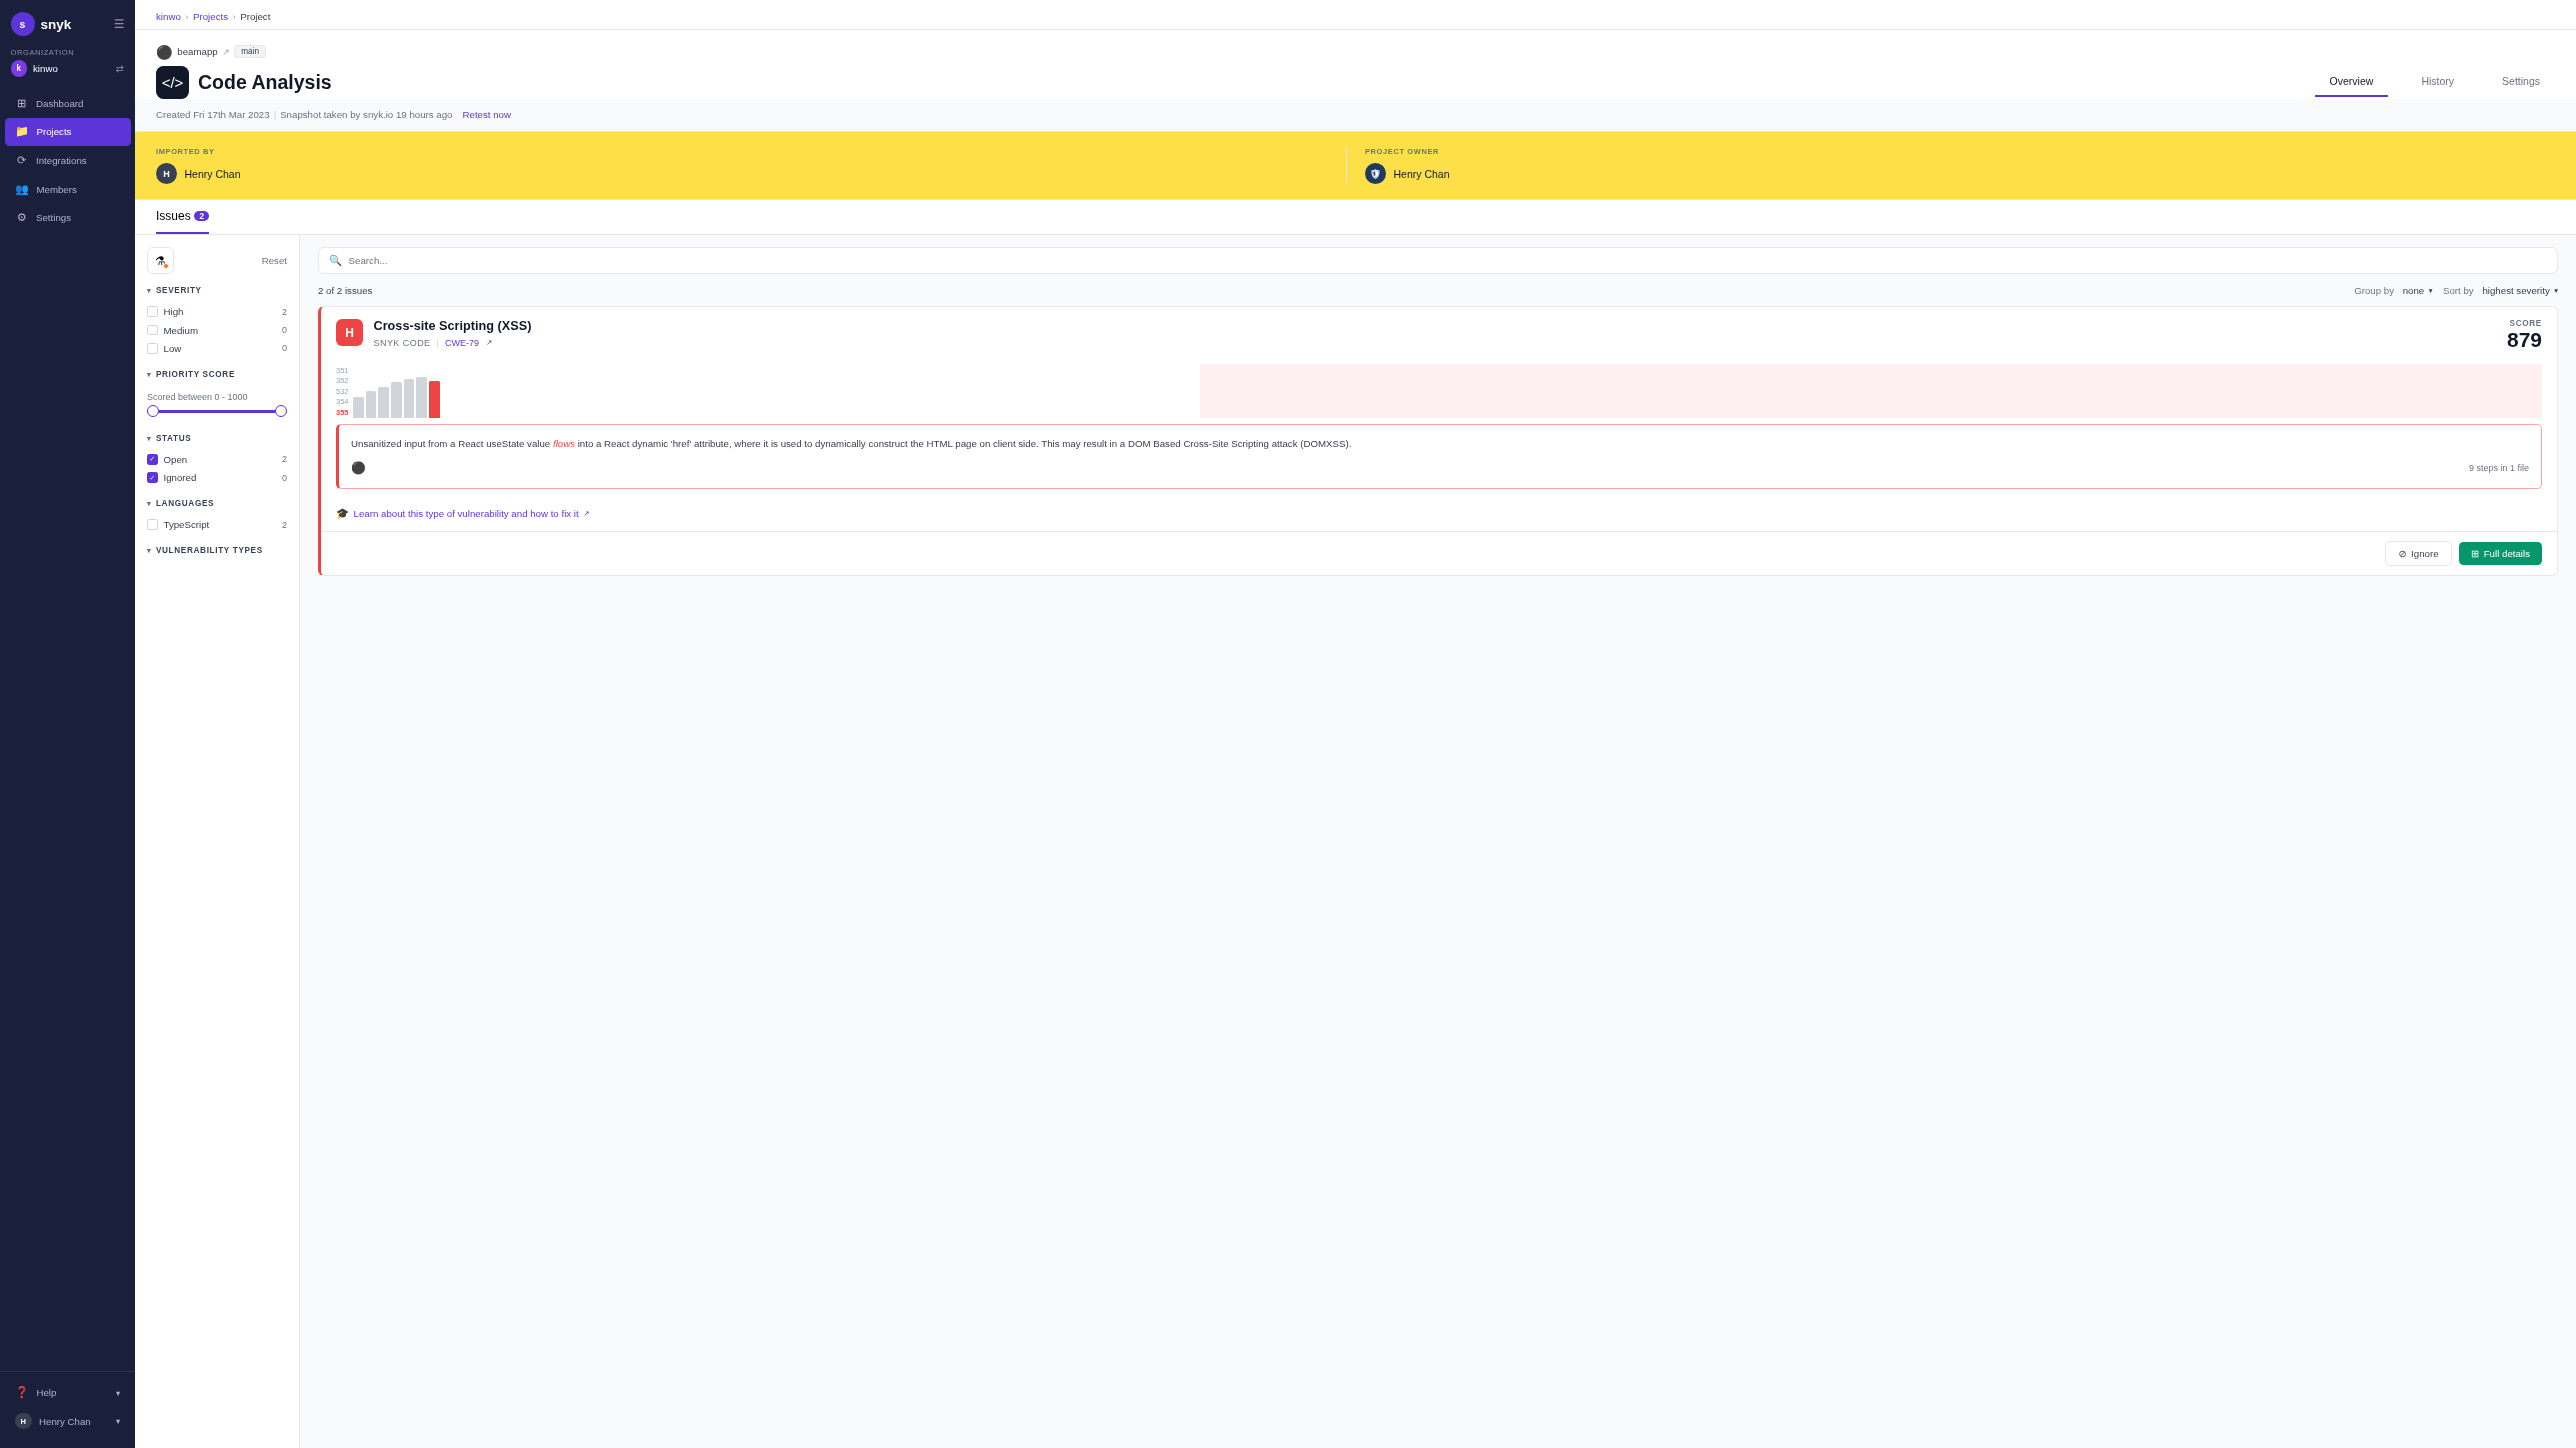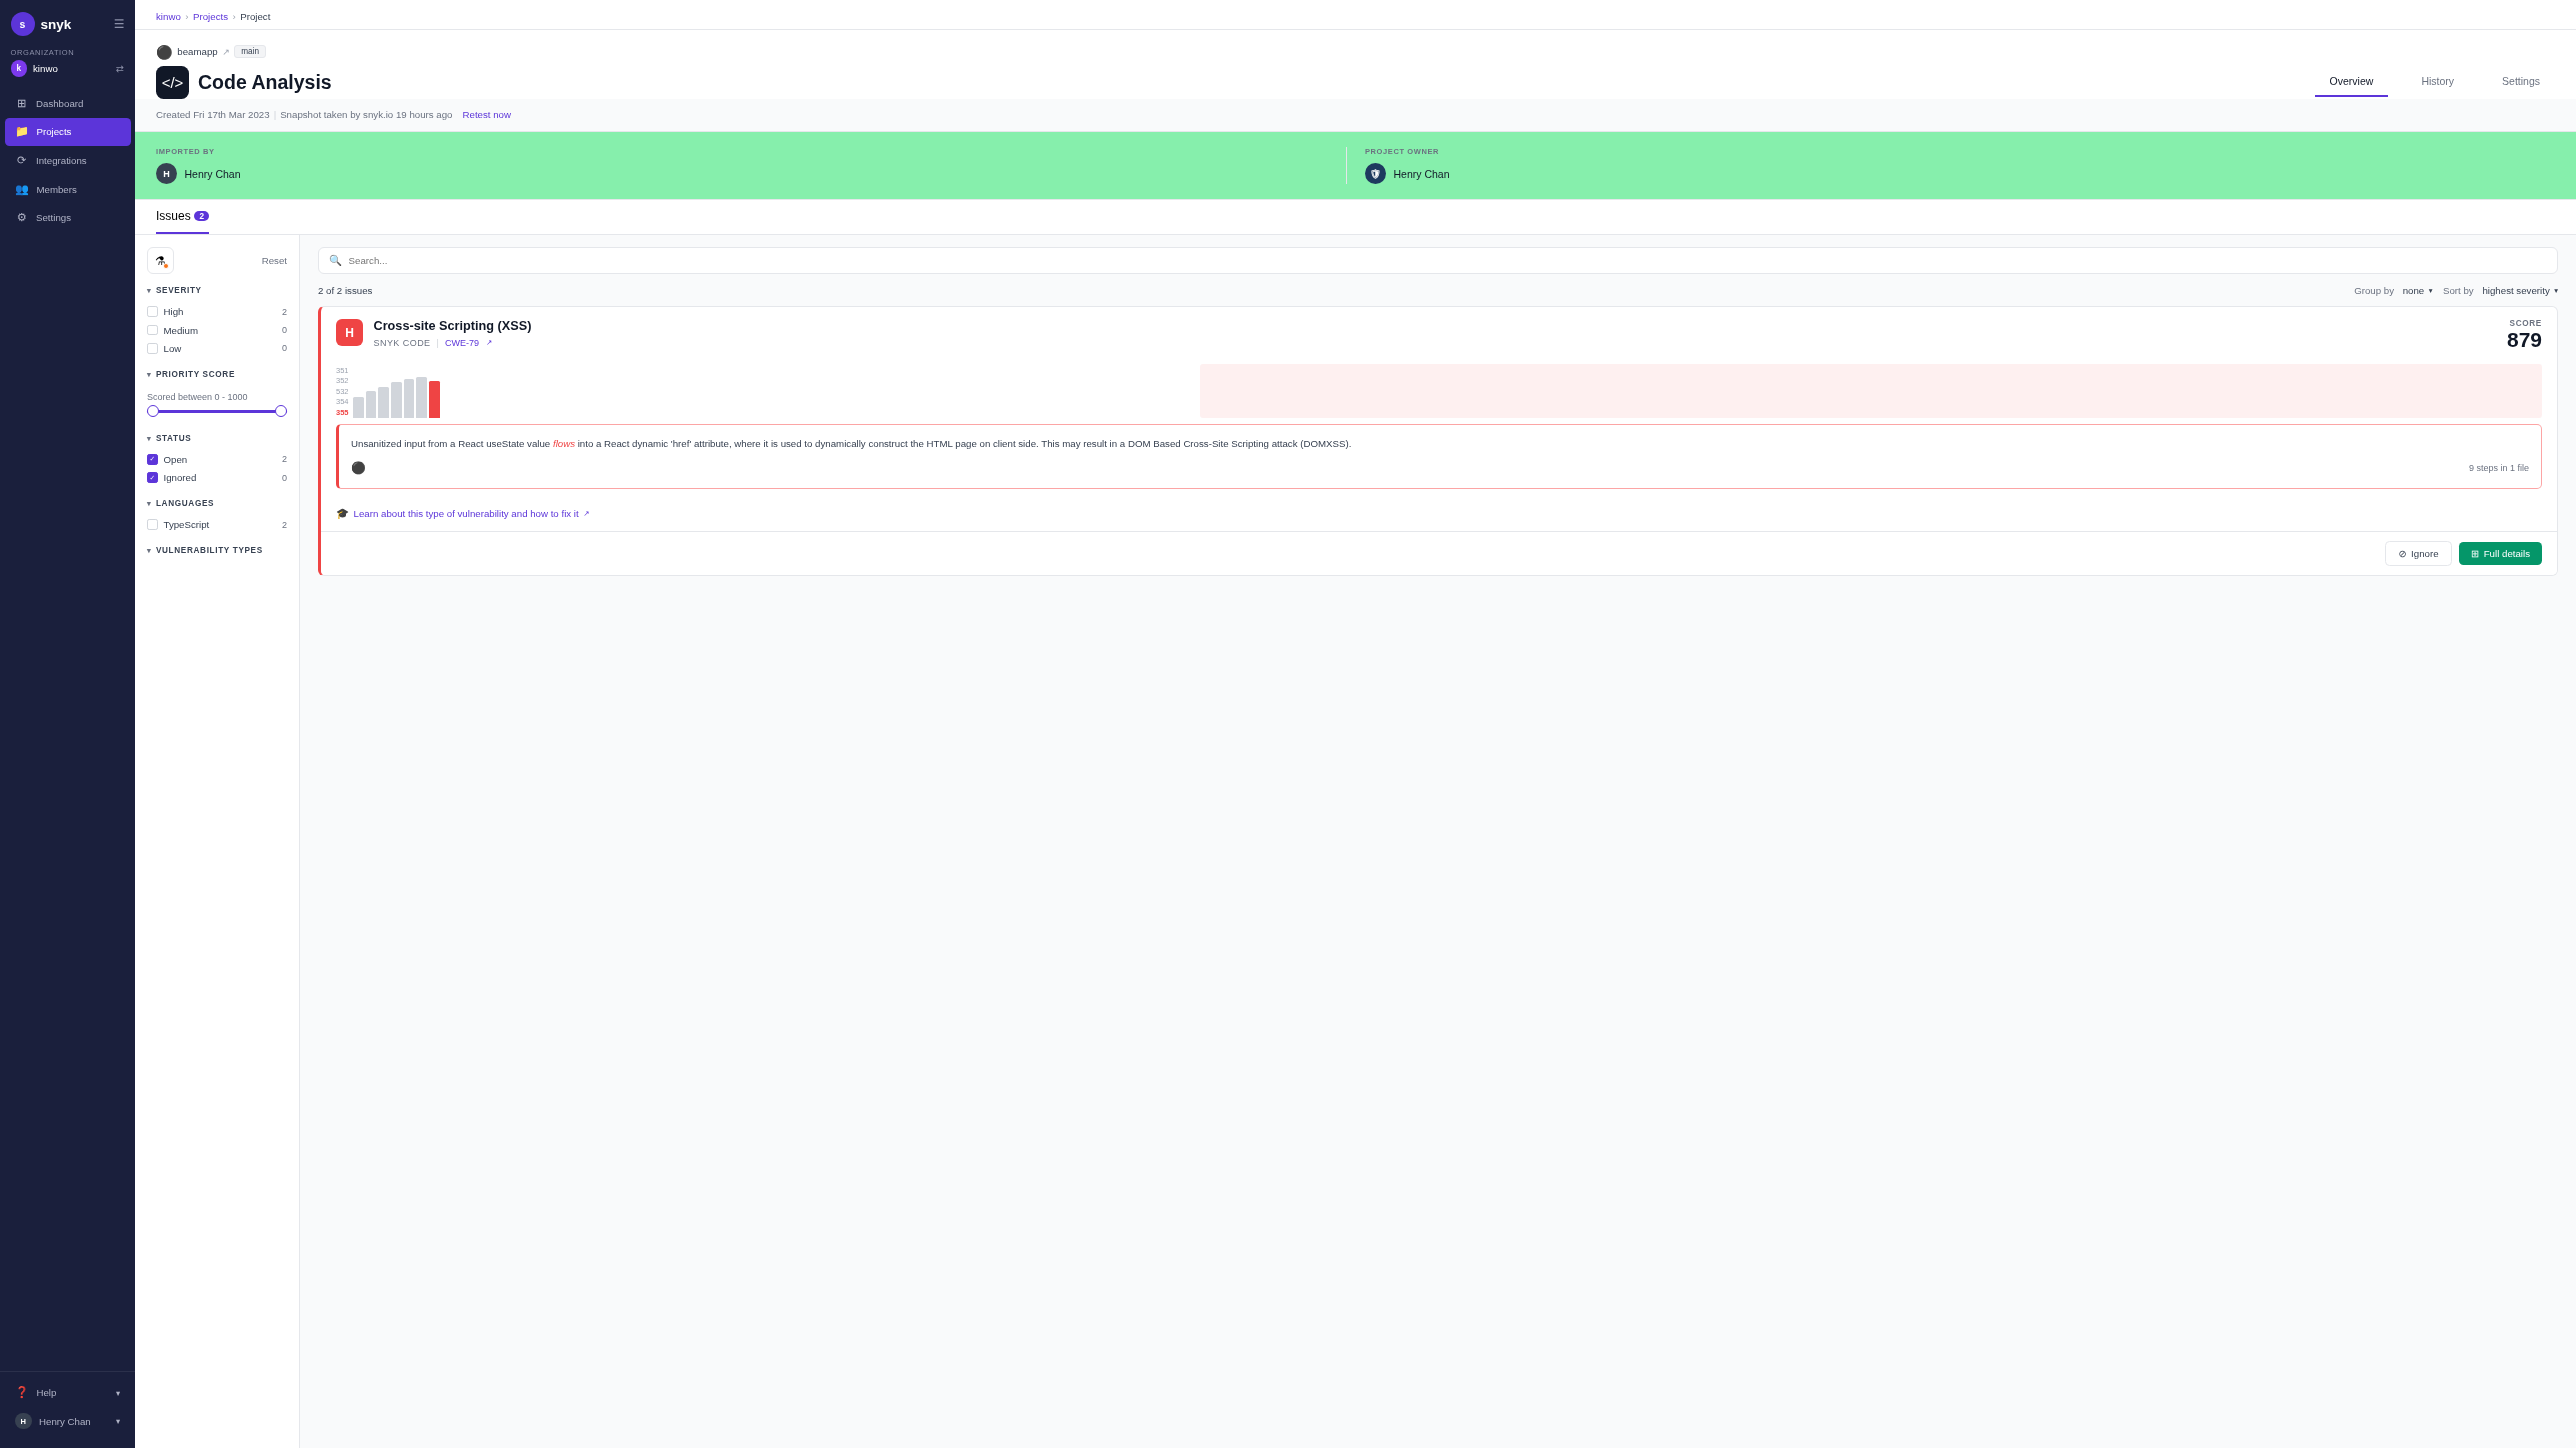--- a/index.html
+++ b/index.html
@@ -216,21 +216,21 @@
       gap: 4px;
     }
     .retest-link { color: #5c35d9; cursor: pointer; text-decoration: none; margin-left: 6px; }
 
     
     .stats-row {
       display: flex;
       padding: 15px 21px;
       gap: 0;
       border-bottom: 0.7px solid #e5e7eb;
-      background: #86efac;
+      background: #fde047;
     }
     .stat-block {
       flex: 1;
       padding-right: 18px;
       border-right: 0.7px solid #e5e7eb;
       margin-right: 18px;
     }
     .stat-block:last-child { border-right: none; margin-right: 0; }
     .stat-label {
       font-size: 7.5px;

